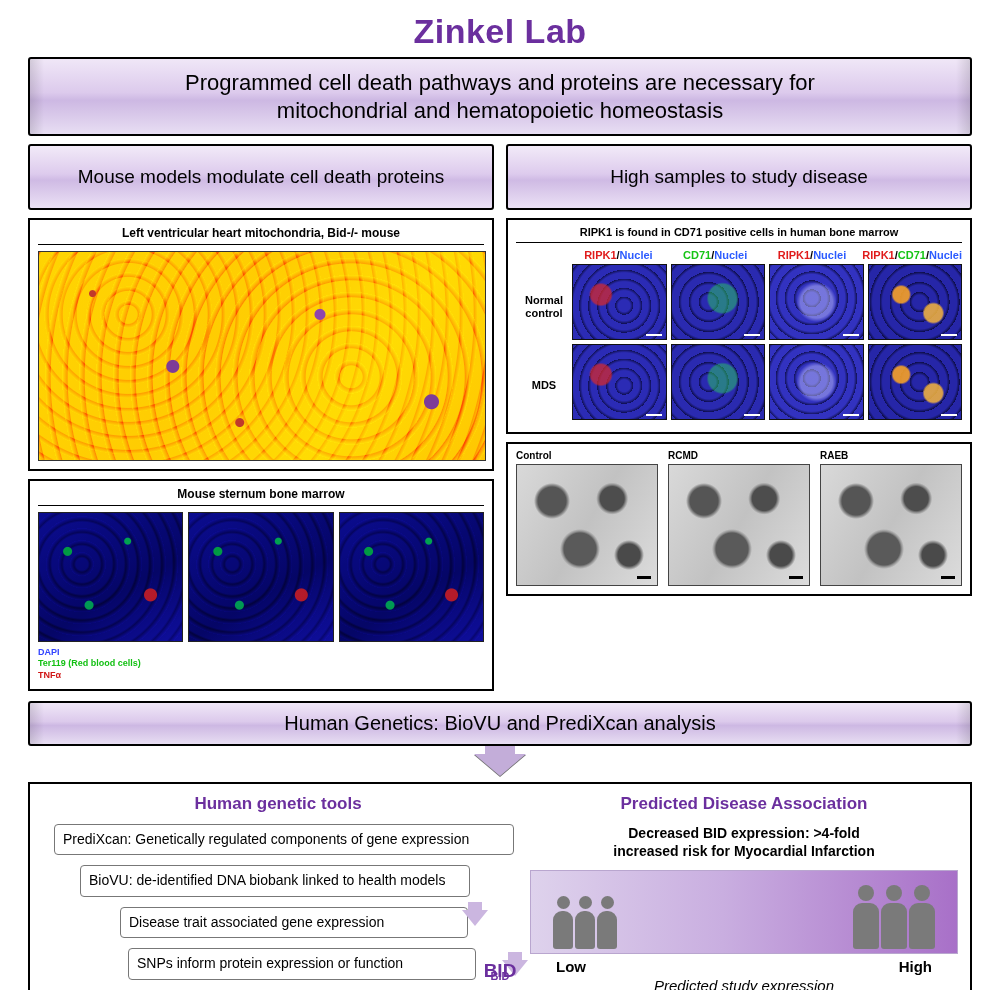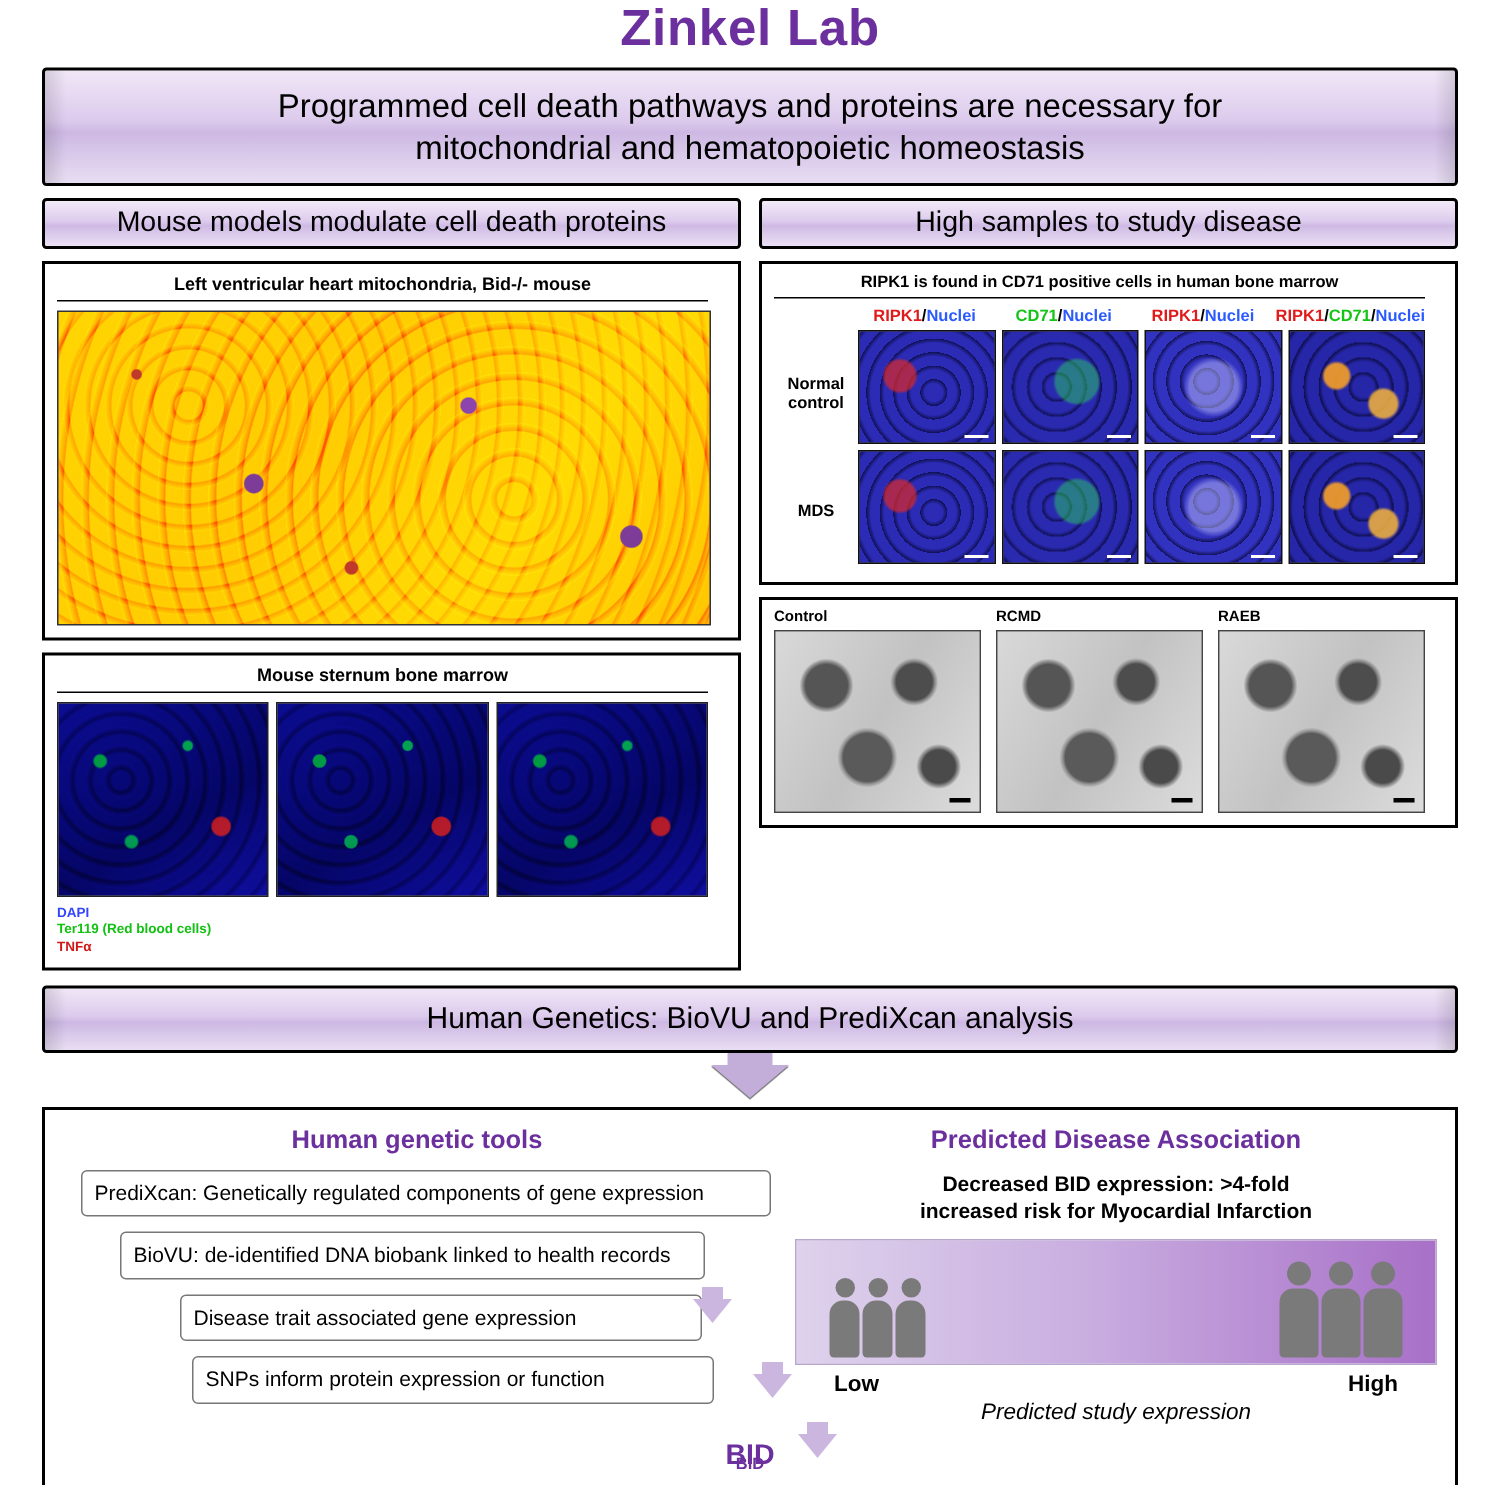--- a/index.html
+++ b/index.html
@@ -6,21 +6,21 @@
   body{
     width:1000px;height:990px;background:#ffffff;
     font-family:"Liberation Sans", sans-serif;
     color:#000;overflow:hidden;position:relative;
   }
   .page{position:relative;width:1000px;height:990px;}
 
   
   .lab-title{
     text-align:center;font-size:34px;font-weight:bold;color:#6b2f9e;
-    letter-spacing:0.5px;padding-top:0;
+    letter-spacing:0.5px;padding-top:12px;
   }
 
   
   .ribbon{
     position:relative;margin:6px 28px 0 28px;
     border:2px solid #000;background:linear-gradient(to bottom,#f0e7f7 0%,#dccaec 45%,#cdb8e3 55%,#e8def3 100%);
     border-radius:3px;
     text-align:center;
     font-size:22px;line-height:1.25;
     padding:10px 14px;
@@ -31,29 +31,29 @@
     content:"";position:absolute;top:0;bottom:0;width:14px;
     background:linear-gradient(to right,rgba(0,0,0,0.12),rgba(255,255,255,0));
   }
   .ribbon::before{left:0;}
   .ribbon::after{right:0;transform:scaleX(-1);}
 
   
   .col-head{
     border:2px solid #000;
     background:linear-gradient(to bottom,#f2eaf8 0%,#ddcbed 45%,#cfbae4 55%,#ebe1f5 100%);
-    text-align:center;font-size:19px;padding:4px 6px;border-radius:3px;
+    text-align:center;font-size:19px;padding:20px 6px;border-radius:3px;
     box-sizing:border-box;position:relative;
   }
 
   .columns{display:flex;gap:12px;margin:8px 28px 0 28px;}
   .col{flex:1;display:flex;flex-direction:column;gap:8px;}
 
   .panel{
-    border:2px solid #000;background:#fff;padding:6px 20px 8px 8px;box-sizing:border-box;
+    border:2px solid #000;background:#fff;padding:6px 8px 8px 8px;box-sizing:border-box;
   }
   .panel-title{
     text-align:center;font-size:12px;font-weight:bold;border-bottom:1px solid #000;
     padding-bottom:4px;margin-bottom:6px;
   }
   .panel-title.small{font-size:11px;}
 
   
   .mito-img{
     width:100%;height:208px;border:1px solid #333;
@@ -317,21 +317,21 @@
     <div class="down-arrow-stem"></div>
     <div class="down-arrow"></div>
   </div>
 
   <div class="bottom">
     <div class="bleft">
       <div class="bhead">Human genetic tools</div>
       <div class="flowbox fb1">PrediXcan: Genetically regulated components of gene expression</div>
       <div class="mini-stem" style="left:438px;top:118px;"></div>
       <div class="mini-arrow" style="left:432px;top:126px;"></div>
-      <div class="flowbox fb2">BioVU: de-identified DNA biobank linked to health records</div>
+      <div class="flowbox fb2">BioVU: de-identified DNA biobank linked to health models</div>
       <div class="mini-stem" style="left:478px;top:168px;"></div>
       <div class="mini-arrow" style="left:472px;top:176px;"></div>
       <div class="flowbox fb3">Disease trait associated gene expression</div>
       <div class="mini-stem" style="left:508px;top:208px;"></div>
       <div class="mini-arrow" style="left:502px;top:216px;"></div>
       <div class="flowbox fb4">SNPs inform protein expression or function</div>
     </div>
 
     <div class="bright">
       <div class="bhead">Predicted Disease Association</div>

